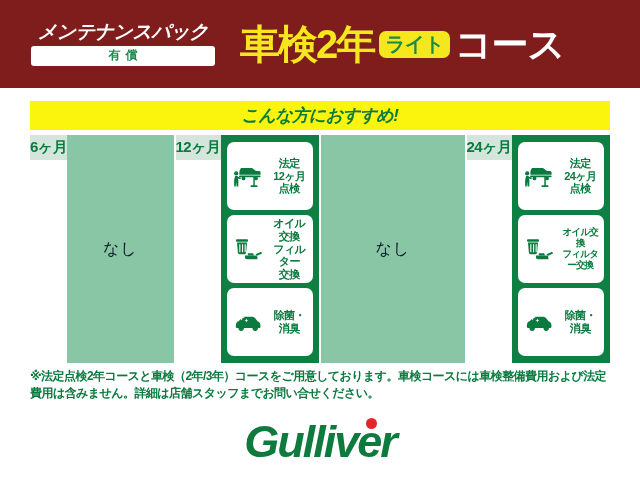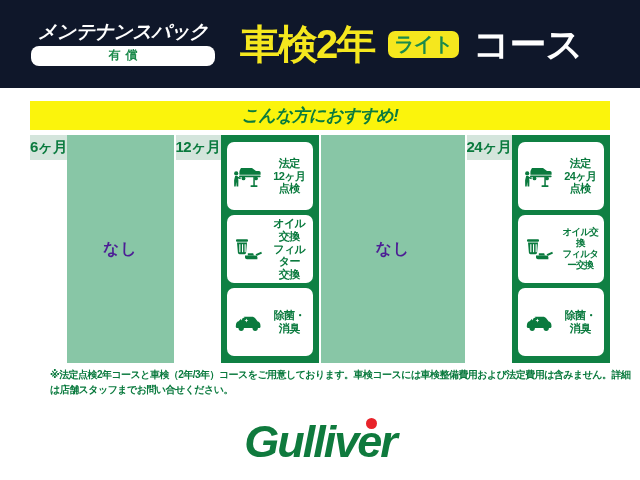--- a/index.html
+++ b/index.html
@@ -7,44 +7,44 @@
     width:640px;height:480px;
     background:#ffffff;
     font-family:"Liberation Sans","DejaVu Sans",sans-serif;
     overflow:hidden;
   }
   .page{position:relative;width:640px;height:480px;}
 
   
   .header{
     position:absolute;left:0;top:0;width:640px;height:88px;
-    background:#0f172a;
+    background:#7f1d1d;
     display:flex;align-items:center;
   }
   .hdr-left{
     width:222px;margin-left:12px;
     display:flex;flex-direction:column;align-items:center;justify-content:center;
   }
   .hdr-pack{
     color:#ffffff;font-weight:bold;font-style:italic;
     font-size:19px;letter-spacing:-0.5px;white-space:nowrap;
     line-height:1.05;
   }
   .hdr-pill{
     margin-top:4px;
     background:#ffffff;color:#1b8a4b;
-    border-radius:8px;
+    border-radius:3px;
     width:184px;height:20px;
     display:flex;align-items:center;justify-content:center;
     font-size:12px;font-weight:bold;letter-spacing:5px;
     text-indent:5px;
   }
   .hdr-right{
     flex:1;display:flex;align-items:center;justify-content:flex-start;
-    gap:10px;margin-left:6px;
+    gap:1px;margin-left:6px;
   }
   .hdr-shaken{
     color:#f5e71e;font-weight:bold;font-size:40px;
     letter-spacing:-2px;white-space:nowrap;line-height:1;
   }
   .hdr-badge{
     background:#f5e71e;color:#1b8a4b;
     font-weight:bold;font-size:20px;letter-spacing:-1px;
     border-radius:7px;padding:3px 6px 4px 6px;
     margin:0 4px 0 4px;line-height:1;
@@ -82,21 +82,21 @@
   }
   .col-rule{height:3px;background:#9dcbb4;}
   .col.active .col-rule{background:#0f8043;}
   .col-body{
     flex:1;background:#88c6a6;
     display:flex;flex-direction:column;align-items:center;justify-content:center;
     gap:5px;padding:7px 6px;box-sizing:border-box;
   }
   .col.active .col-body{background:#0f8043;}
   .none-label{
-    color:#4c1d95;font-weight:bold;font-size:16px;letter-spacing:1px;
+    color:#0f172a;font-weight:normal;font-size:16px;letter-spacing:1px;
   }
 
   .chip{
     background:#ffffff;border-radius:7px;
     width:100%;flex:1;min-height:0;
     display:flex;align-items:center;justify-content:center;gap:5px;
     padding:2px 4px;box-sizing:border-box;
   }
   .chip-icon{
     flex:0 0 auto;width:34px;height:26px;
@@ -106,22 +106,22 @@
   .chip-label{
     color:#0a7a3e;font-weight:bold;font-size:11px;
     line-height:1.15;letter-spacing:-0.6px;
     text-align:center;white-space:pre-line;
   }
   .chip-label.sm{font-size:9.5px;letter-spacing:-0.8px;}
 
   
   .note{
     position:absolute;left:30px;top:368px;width:582px;
-    color:#0a7a3e;font-weight:bold;font-size:10px;
-    line-height:1.45;letter-spacing:-0.55px;margin-left:20px;
+    color:#0a7a3e;font-weight:bold;font-size:12px;
+    line-height:1.45;letter-spacing:-0.55px;
   }
 
   
   .logo{
     position:absolute;left:0;top:415px;width:640px;height:52px;
     display:flex;align-items:center;justify-content:center;
   }
   .logo-wrap{position:relative;display:inline-block;}
   .logo-text{
     color:#0f7a3d;font-weight:bold;font-style:italic;

